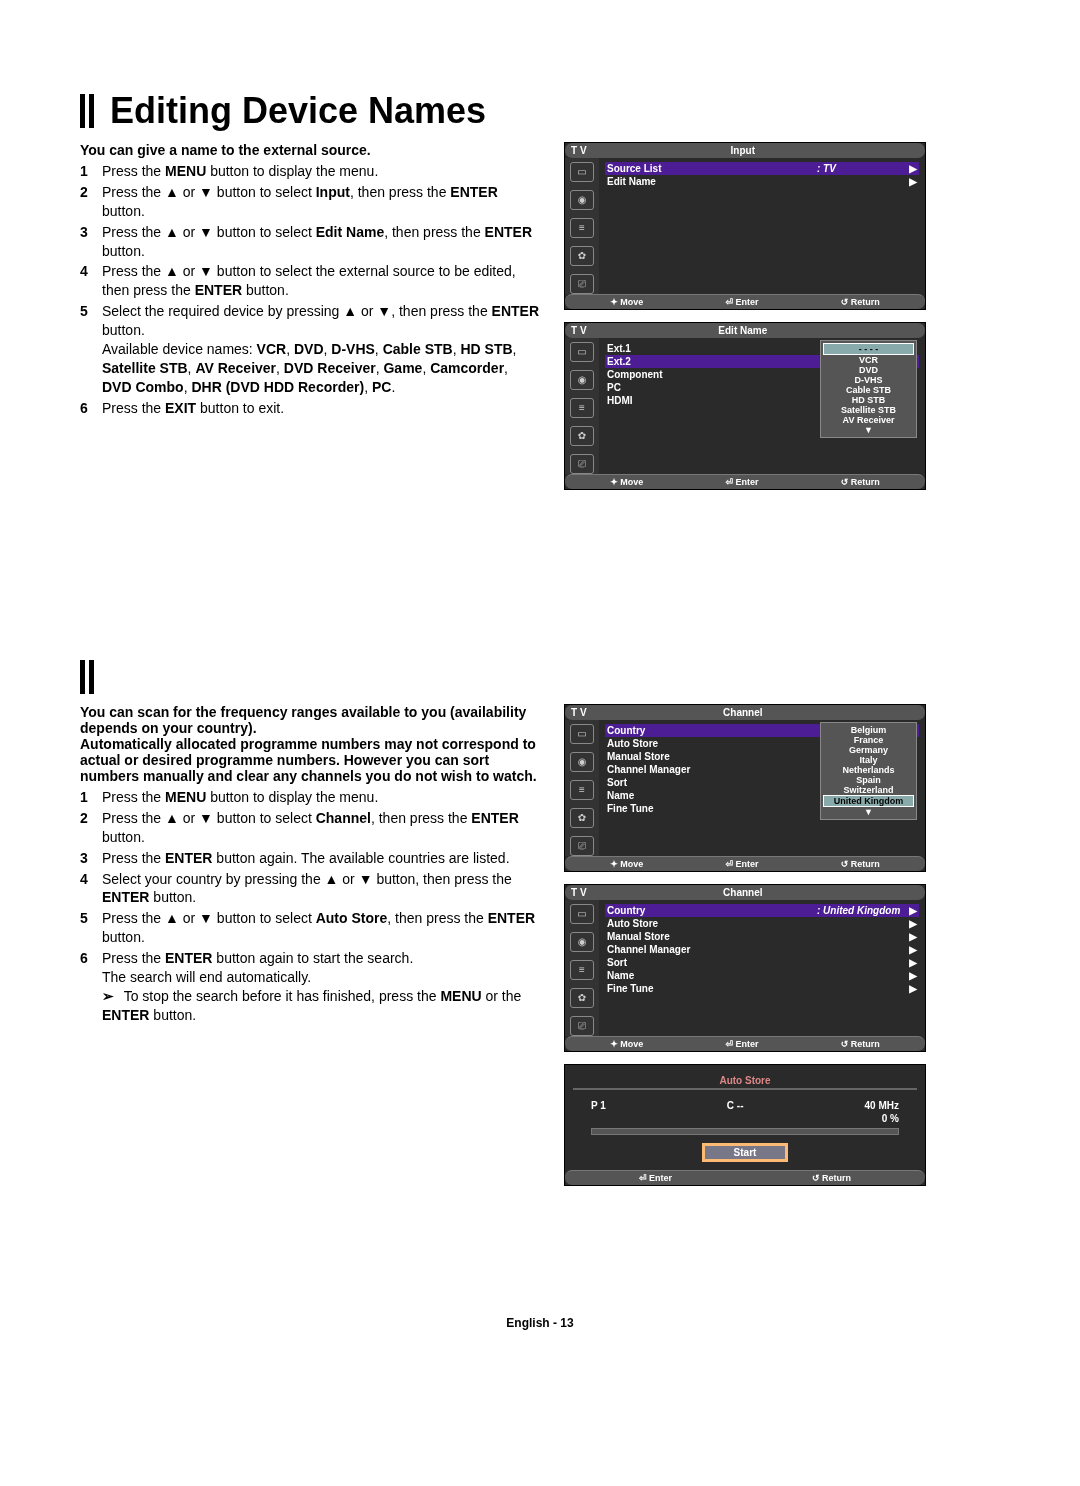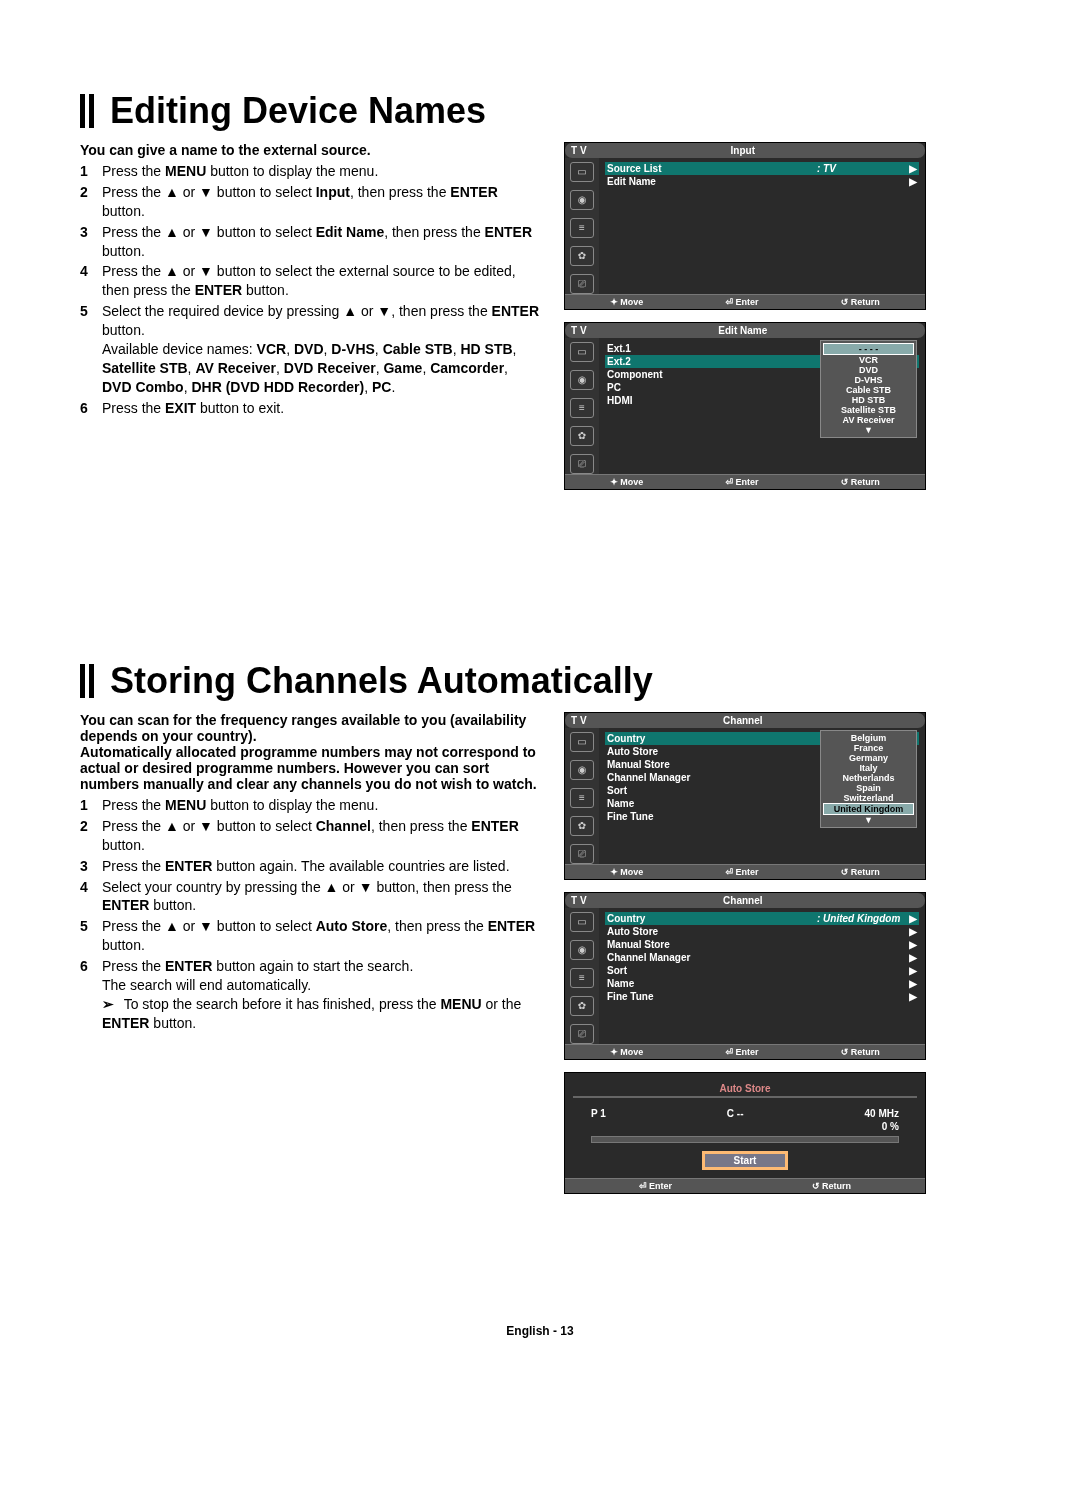--- a/index.html
+++ b/index.html
@@ -111,21 +111,21 @@
   .osd-list {
     flex: 1;
     padding: 4px 6px;
   }
   .osd-row {
     display: flex;
     justify-content: space-between;
     padding: 1px 2px;
     font-weight: bold;
   }
-  .osd-row.sel { background: #0f766e; }
+  .osd-row.sel { background: #4c1d95; }
   .osd-row .colon { width: 8px; text-align: center; }
   .osd-row .val { min-width: 90px; text-align: left; font-style: italic; }
   .osd-row .arrow { width: 10px; text-align: right; }
   .osd-popup {
     position: relative;
   }
   .popup-list {
     position: absolute;
     right: 8px;
     top: 2px;
@@ -141,20 +141,21 @@
   .popup-list .psel { background: #8aa; color: #000; border: 1px solid #fff; margin: 0 2px; }
   .popup-list .down-arrow { color: #fff; }
   .osd-footer {
     display: flex;
     justify-content: space-around;
     background: #555;
     border-top: 1px solid #777;
     padding: 2px 4px;
     font-size: 9px;
     font-weight: bold;
+    border-radius: 7px;
   }
   .osd-footer span::before { margin-right: 3px; }
   
   .osd-auto {
     padding: 8px;
     color: #fff;
     font-size: 10px;
     font-weight: bold;
   }
   .osd-auto-title {
@@ -334,21 +335,20 @@
     </div>
   </div>
 
   <div class="spacer-lg"></div>
 
   <div class="section-header">
     <div class="header-bars">
         <span></span>
         <span></span>
       </div>
-    <div class="section-title">Storing Channels Automatically</div>
   </div>
 
   <div class="row">
     <div class="left-col">
       <div class="intro" style="white-space:pre-line">You can scan for the frequency ranges available to you (availability depends on your country).
 Automatically allocated programme numbers may not correspond to actual or desired programme numbers. However you can sort numbers manually and clear any channels you do not wish to watch.</div>
       <ol class="steps" id="steps2">
           <li>
             <span class="step-num">1</span>
             <span class="step-text">Press the <b>MENU</b> button to display the menu.</span>

